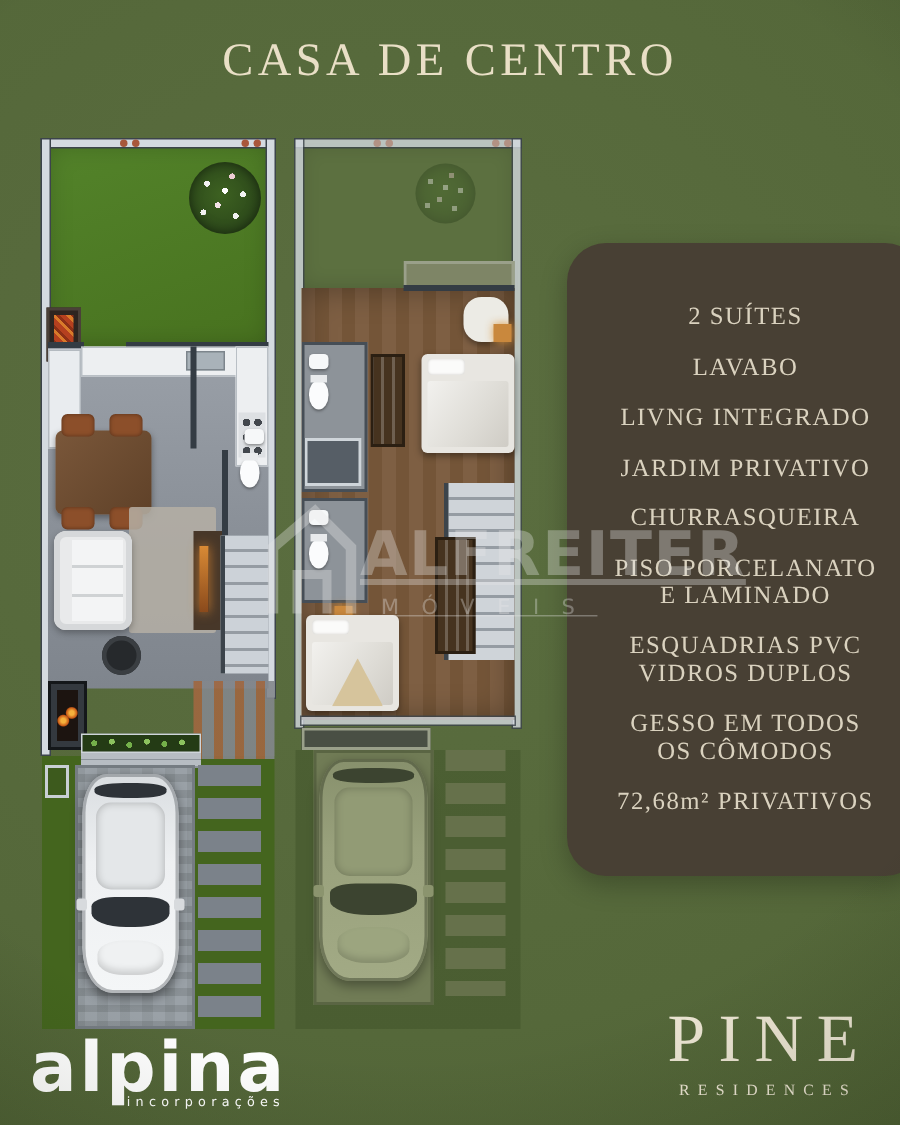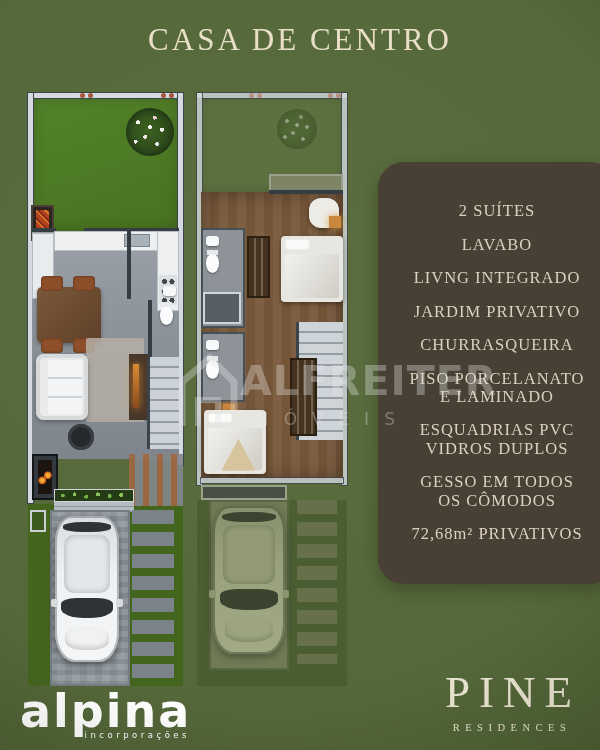--- a/index.html
+++ b/index.html
@@ -172,28 +172,28 @@
     background:#484034;border-radius:26px;
     box-shadow:0 6px 18px rgba(0,0,0,.25);
     display:flex;flex-direction:column;justify-content:center;align-items:center;
     gap:15px;padding:14px 10px;
   }
   .feature{
     color:#dad2bf;font-size:16.5px;line-height:1.12;letter-spacing:1px;
     text-align:center;white-space:pre-line;
   }
   
-  .watermark{position:absolute;left:176px;top:352px;z-index:45;pointer-events:none;
-    display:flex;align-items:center;color:rgba(232,232,232,.34);}
+  .watermark{position:absolute;left:176px;top:335px;z-index:45;pointer-events:none;
+    display:flex;align-items:flex-end;color:rgba(232,232,232,.34);text-decoration:underline;}
   .wm-icon{width:62px;height:78px;margin-right:2px;}
   .wm-text{padding-top:8px;}
   .wm-name{font-family:"DejaVu Sans","Liberation Sans",sans-serif;font-weight:bold;
     font-size:41px;letter-spacing:1px;line-height:1;}
   .wm-sub{font-family:"DejaVu Sans","Liberation Sans",sans-serif;
-    font-size:17px;letter-spacing:15px;margin-top:7px;margin-left:14px;}
+    font-size:14px;letter-spacing:15px;margin-top:7px;margin-left:14px;}
   
   .alpina{position:absolute;left:20px;top:688px;width:172px;z-index:20;
     font-family:"DejaVu Sans","Liberation Sans",sans-serif;color:#fff;}
   .alpina-name{font-size:46px;font-weight:bold;letter-spacing:2px;line-height:1;}
   .alpina-tagline{font-size:8.5px;letter-spacing:3.5px;text-align:right;margin-top:-4px;padding-right:2px;}
   .pine{position:absolute;left:430px;top:668px;width:160px;z-index:20;text-align:center;color:#ebe4d2;}
   .pine-name{font-size:45px;font-weight:400;letter-spacing:9px;line-height:1.1;margin-left:6px;}
   .pine-sub{font-size:10.5px;letter-spacing:5.5px;margin-top:4px;margin-left:4px;}
 </style>
 </head>

